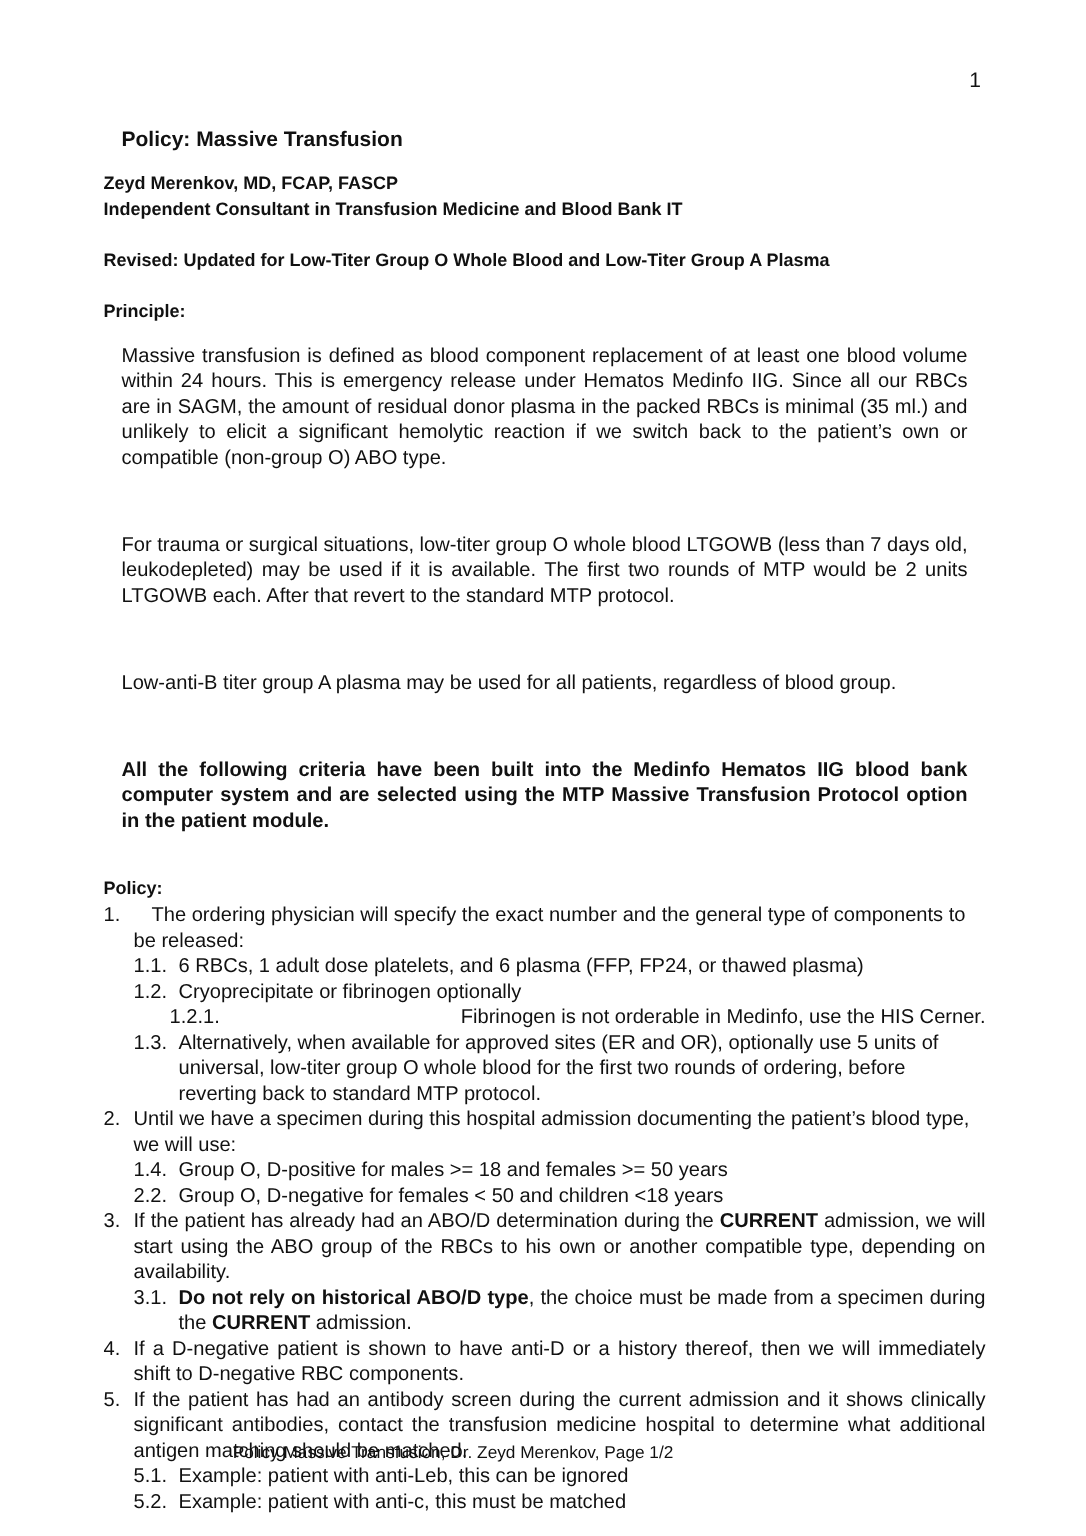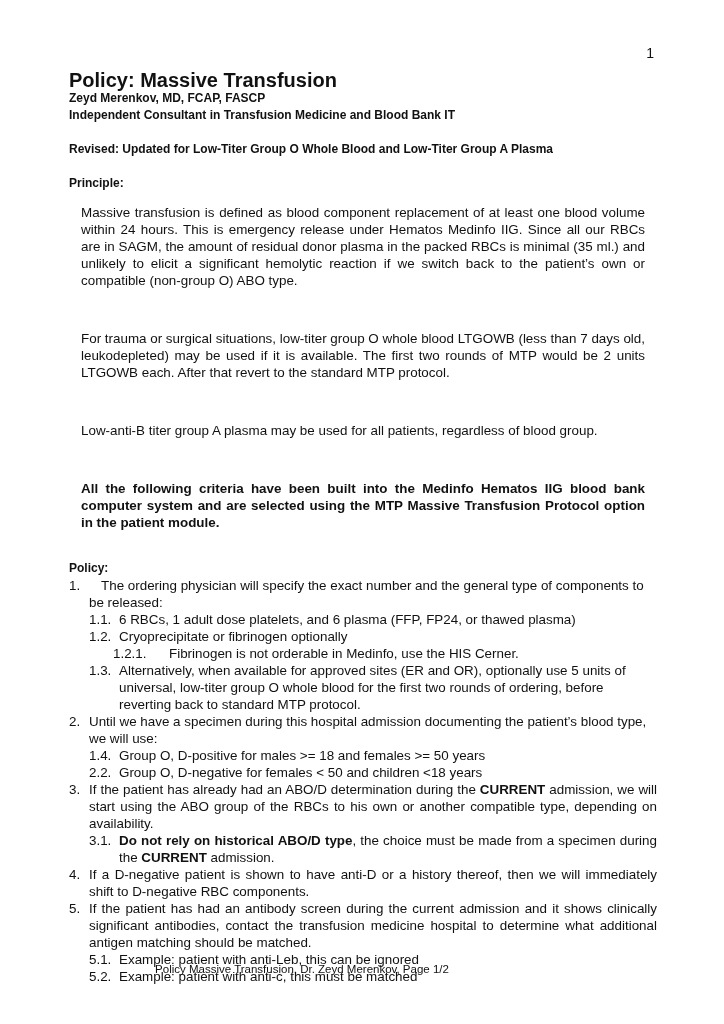--- a/index.html
+++ b/index.html
@@ -2,21 +2,21 @@
 <html><head>
 <meta charset="utf-8">
 <style>
   html, body { margin: 0; padding: 0; background: #ffffff; }
   body {
     width: 724px; height: 1024px; position: relative; overflow: hidden;
     font-family: "Liberation Sans", sans-serif; color: #111111;
   }
   .page-num { position: absolute; top: 45px; right: 70px; font-size: 14px; }
   .content { position: absolute; left: 69px; top: 70px; width: 588px; font-size: 13.4px; line-height: 17px; }
-  .title { font-weight: bold; font-size: 20px; line-height: 20px; margin: 0; }
+  .title { font-weight: bold; font-size: 14px; line-height: 20px; margin: 12px; }
   .subhead { font-weight: bold; font-size: 12px; line-height: 17px; margin: 0; }
   .gap { height: 17px; }
   .just { text-align: justify; margin: 12px; }
   p { margin: 0; }
   .bold { font-weight: bold; }
   .li { position: relative; }
   .l1 { padding-left: 20px; }
   .l1 > .num { position: absolute; left: 0; top: 0; }
   .l2 { padding-left: 50px; }
   .l2 > .num { position: absolute; left: 20px; top: 0; }
@@ -54,21 +54,21 @@
     <span class="just">The ordering physician will specify the exact number and the general type of components to be released:</span>
   </div>
   <div class="li l2">
     <span class="num">1.1.</span>
     <span>6 RBCs, 1 adult dose platelets, and 6 plasma (FFP, FP24, or thawed plasma)</span>
   </div>
   <div class="li l2">
     <span class="num">1.2.</span>
     <span>Cryoprecipitate or fibrinogen optionally</span>
   </div>
-  <div class="li l3" style="padding-left:100px;">
+  <div class="li l3" style="padding-left:100px;text-align:right;">
     <span class="num" style="left:44px;">1.2.1.</span>
     <span>Fibrinogen is not orderable in Medinfo, use the HIS Cerner.</span>
   </div>
   <div class="li l2">
     <span class="num">1.3.</span>
     <span>Alternatively, when available for approved sites (ER and OR), optionally use 5 units of universal, low-titer group O whole blood for the first two rounds of ordering, before reverting back to standard MTP protocol.</span>
   </div>
 
   <div class="li l1">
     <span class="num">2.</span>

